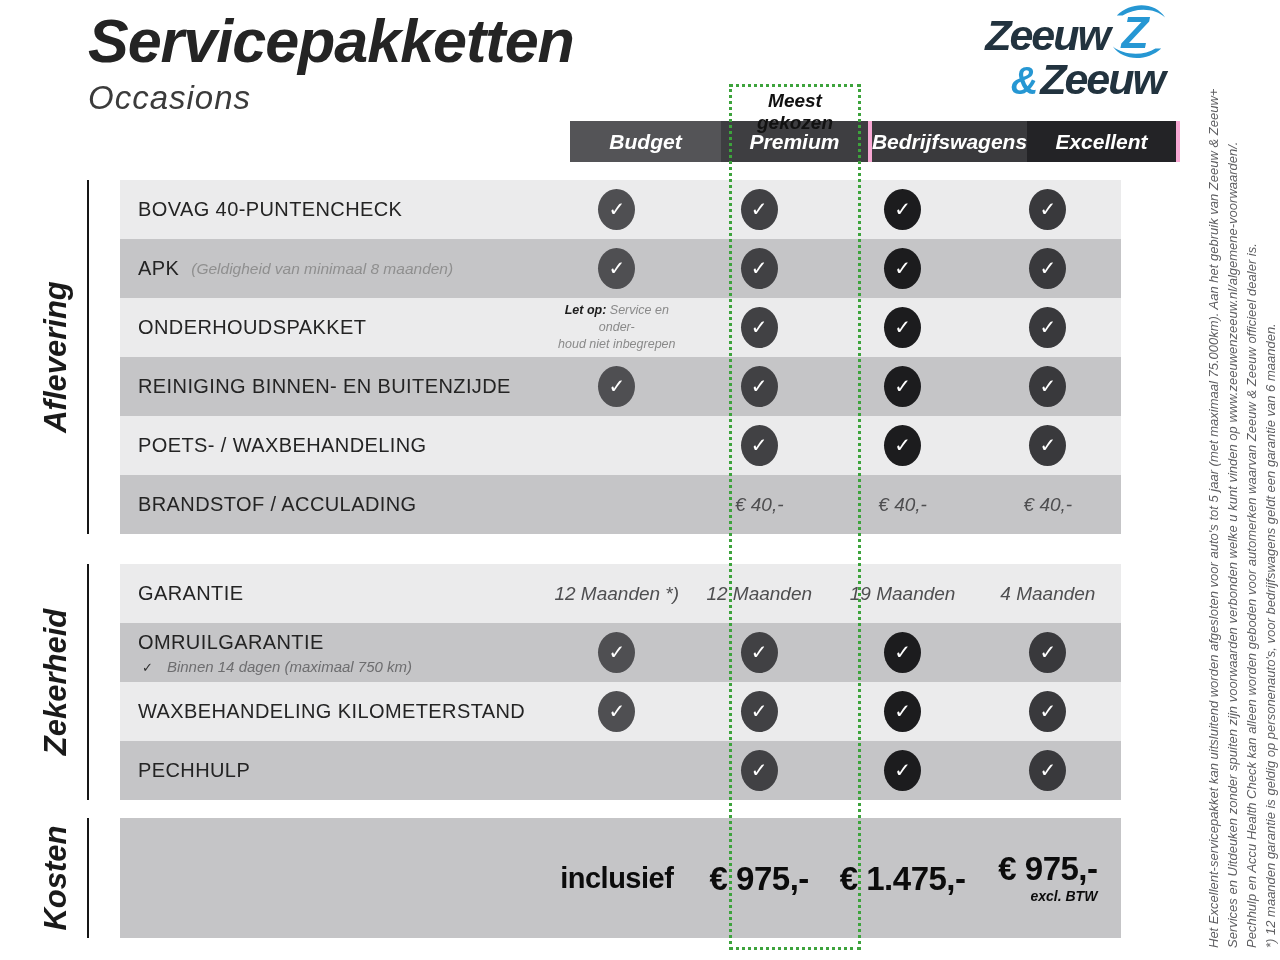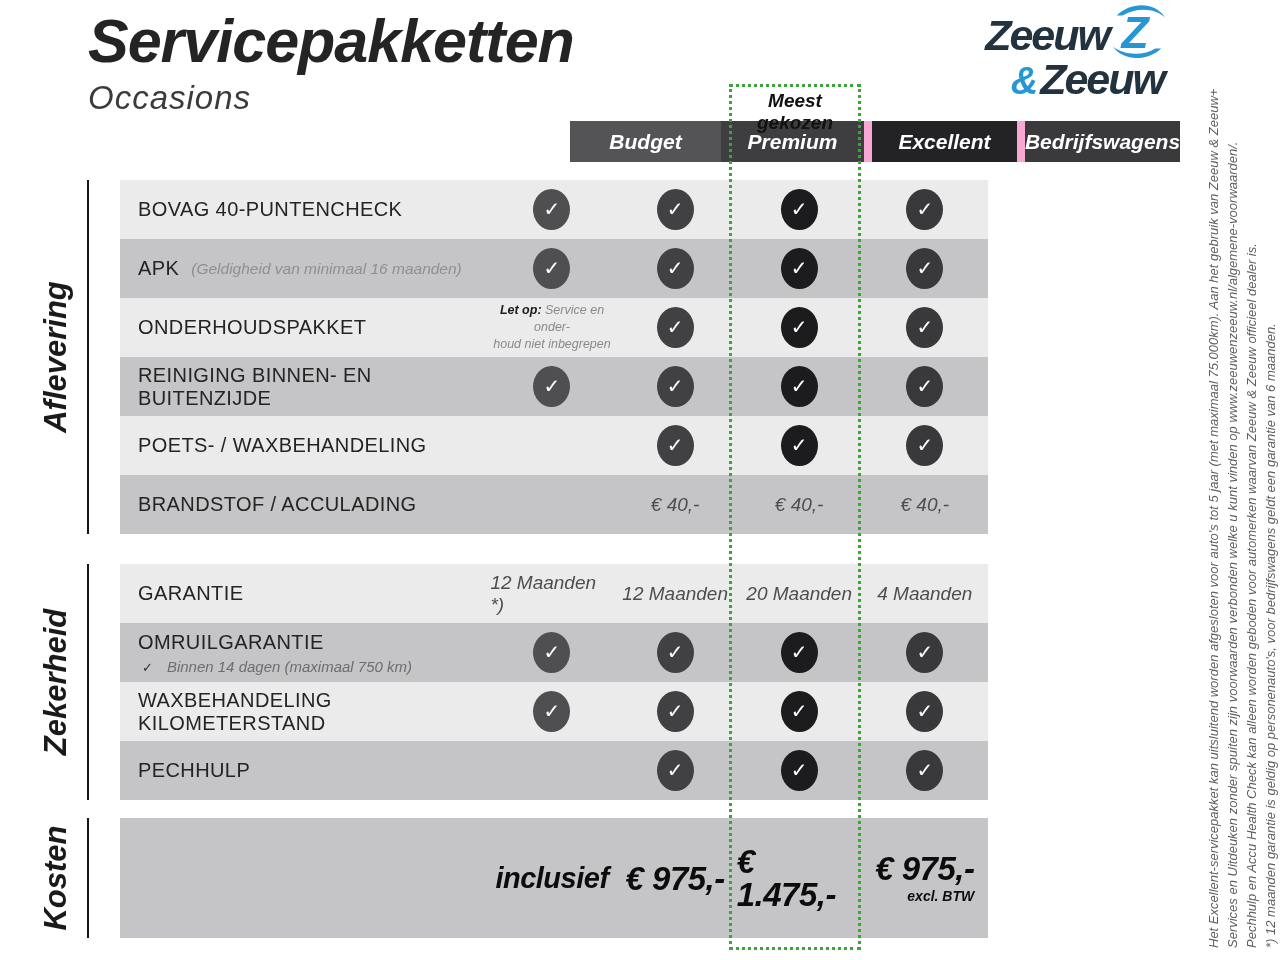--- a/index.html
+++ b/index.html
@@ -23,43 +23,43 @@
   
   .badge-box{position:absolute;left:729px;top:84px;width:132px;height:866px;
              border:3px dotted #3da33c;box-sizing:border-box;z-index:6;pointer-events:none;}
   .badge-label{position:absolute;left:729px;top:90px;width:132px;text-align:center;z-index:7;
                font-style:italic;font-weight:700;font-size:19px;color:#111;}
 
   
   .header-row{position:absolute;left:570px;top:121px;height:59px;display:flex;z-index:2;}
   .hcell{height:41px;display:flex;align-items:center;justify-content:center;
          color:#fff;font-style:italic;font-weight:700;font-size:21px;box-sizing:border-box;}
-  .hcell.gapr{border-right:8px solid #f9a8d4;}
-
-  
-  .table-body{position:absolute;left:120px;top:180px;width:868px;z-index:1;}
+  .hcell.gapr{border-right:4px solid #f9a8d4;}
+
+  
+  .table-body{position:absolute;left:120px;top:180px;width:1001px;z-index:1;}
   .row{display:flex;height:59px;}
   .row.light{background:#ebebec;}
   .row.dark{background:#c5c5c7;}
   .label-cell{width:450px;box-sizing:border-box;padding-left:18px;display:flex;align-items:center;}
   .label-cell.stacked{flex-direction:column;align-items:flex-start;justify-content:center;}
   .row-label{font-size:20px;color:#242424;letter-spacing:0.4px;}
   .row-suffix{font-style:italic;font-size:15.5px;color:#8f8f8f;margin-left:12px;}
   .row-subnote{font-style:italic;font-size:15px;color:#6d6d6f;margin-top:4px;margin-left:4px;}
   .row-subnote .subcheck{font-style:normal;font-size:13px;color:#2e2e2e;margin-right:14px;}
   .cell{display:flex;flex-direction:column;align-items:center;justify-content:center;box-sizing:border-box;}
   .col0{width:151px;}.col1{width:151px;}.col2{width:153px;}.col3{width:155px;}
   .check{width:37px;height:41px;border-radius:50%;display:flex;align-items:center;justify-content:center;
          color:#fff;font-size:20px;font-weight:700;padding-bottom:1px;box-sizing:border-box;}
   .val-text{font-style:italic;font-size:19px;color:#4e4e50;}
   .note{font-style:italic;font-size:12.5px;line-height:1.35;color:#8a8a8a;text-align:center;}
   .note b{color:#1c1c1c;font-weight:700;font-style:italic;}
   .gap1{height:30px;}.gap2{height:18px;}
   .kosten-band{display:flex;height:120px;background:#c5c5c7;}
-  .price{font-style:italic;font-weight:700;font-size:33px;line-height:1;color:#0c0c0c;letter-spacing:-0.5px;}
+  .price{font-weight:700;font-size:33px;line-height:1;color:#0c0c0c;letter-spacing:-0.5px;}
   .price.small{font-size:29px;}
   .price-note{font-style:italic;font-weight:700;font-size:14px;color:#0c0c0c;margin-top:3px;transform:translateX(16px);}
 
   
   .marker-line{position:absolute;left:87px;width:2px;background:#161616;z-index:3;}
   .marker-label{position:absolute;left:56px;white-space:nowrap;z-index:3;
                 font-style:italic;font-weight:700;font-size:31px;color:#1a1a1a;
                 transform:translate(-50%,-50%) rotate(-90deg);}
 
   
@@ -93,22 +93,22 @@
       <span class="logo-word">Zeeuw</span>
     </div>
   </div>
 
   <div class="badge-box"></div>
   <div class="badge-label">Meest gekozen</div>
 
   <div class="header-row" id="header-row">
       <div class="hcell col0" style="background: rgb(84, 84, 87);">Budget</div>
       <div class="hcell col1 gapr" style="background: rgb(62, 62, 65);">Premium</div>
+      <div class="hcell col3" style="background: rgb(58, 58, 61);">Bedrijfswagens</div>
       <div class="hcell col2 gapr" style="background: rgb(35, 35, 38);">Excellent</div>
-      <div class="hcell col3" style="background: rgb(58, 58, 61);">Bedrijfswagens</div>
     </div>
 
   <div class="table-body" id="table-body">
       <div class="section">
         <div class="row light">
           <div class="label-cell">
             <span class="row-label">BOVAG 40-PUNTENCHECK</span>
           </div>
           <div class="cell col0">
             <span class="check" style="background: rgb(79, 79, 82);">✓</span>
@@ -119,21 +119,21 @@
           <div class="cell col2">
             <span class="check" style="background: rgb(28, 28, 30);">✓</span>
           </div>
           <div class="cell col3">
             <span class="check" style="background: rgb(57, 57, 60);">✓</span>
           </div>
         </div>
         <div class="row dark">
           <div class="label-cell">
             <span class="row-label">APK</span>
-            <span class="row-suffix">(Geldigheid van minimaal 16 maanden)</span>
+            <span class="row-suffix">(Geldigheid van minimaal 8 maanden)</span>
           </div>
           <div class="cell col0">
             <span class="check" style="background: rgb(79, 79, 82);">✓</span>
           </div>
           <div class="cell col1">
             <span class="check" style="background: rgb(65, 65, 68);">✓</span>
           </div>
           <div class="cell col2">
             <span class="check" style="background: rgb(28, 28, 30);">✓</span>
           </div>
@@ -212,21 +212,21 @@
           <div class="label-cell">
             <span class="row-label">GARANTIE</span>
           </div>
           <div class="cell col0">
             <span class="val-text">12 Maanden *)</span>
           </div>
           <div class="cell col1">
             <span class="val-text">12 Maanden</span>
           </div>
           <div class="cell col2">
-            <span class="val-text">20 Maanden</span>
+            <span class="val-text">19 Maanden</span>
           </div>
           <div class="cell col3">
             <span class="val-text">4 Maanden</span>
           </div>
         </div>
         <div class="row dark">
           <div class="label-cell stacked">
             <span class="row-label">OMRUILGARANTIE</span>
             <div class="row-subnote"><span class="subcheck">✓</span>Binnen 14 dagen (maximaal 750 km)</div>
           </div>

